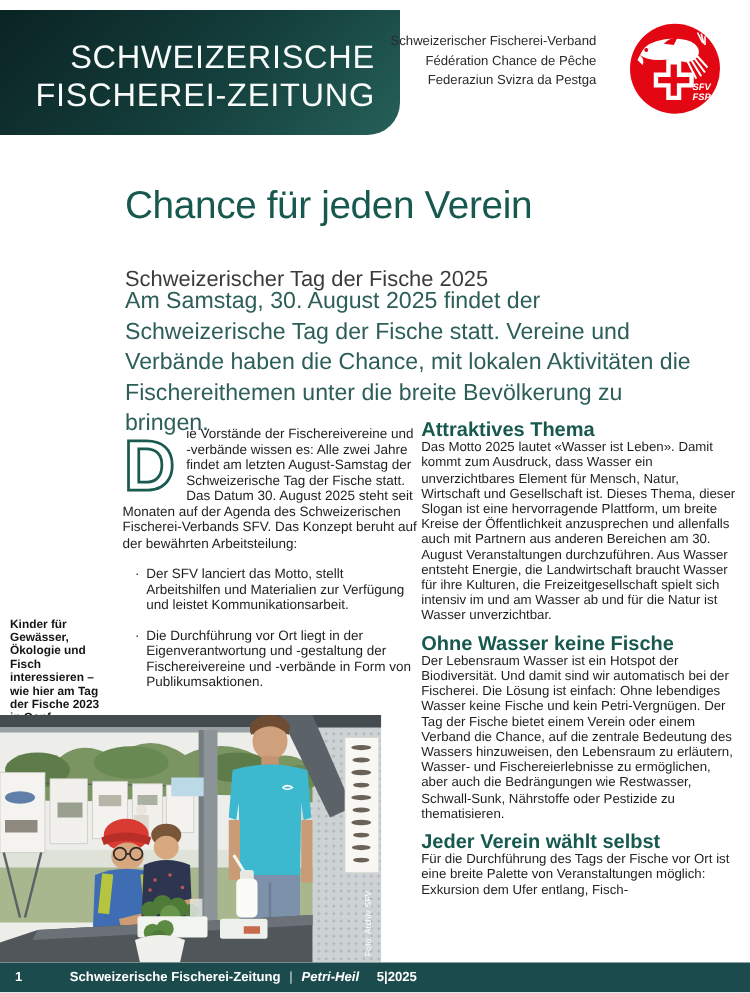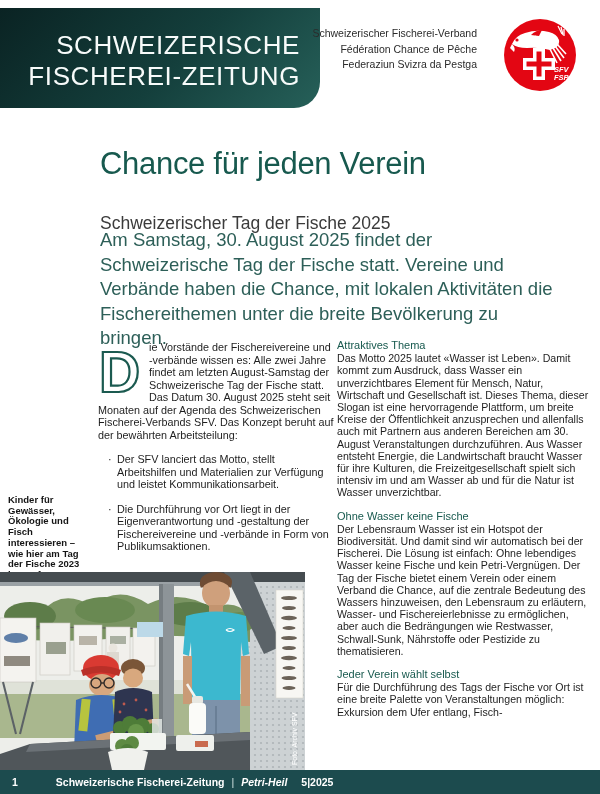--- a/index.html
+++ b/index.html
@@ -35,21 +35,21 @@
     position:absolute;left:100px;top:228px;width:462px;
     color:#2d5f58;font-size:18.5px;line-height:24.5px;
   }
   
   .col-left{position:absolute;left:98px;top:341px;width:237px;font-size:10.8px;line-height:12.5px;color:#1e1e1e;}
   .col-right{position:absolute;left:337px;top:339px;width:252px;font-size:10.6px;line-height:12.2px;color:#1e1e1e;}
   .dropcap-svg{float:left;margin:2px 7px 0 0;}
   .bullet{display:flex;margin-top:12px;padding-left:10px;}
   .bullet-marker{flex:none;width:9px;}
   .section{margin-bottom:11px;}
-  .section-heading{color:#17594e;font-weight:normal;font-size:11px;margin:0 0 1px 0;}
+  .section-heading{color:#17594e;font-weight:bold;font-size:16px;margin:0 0 1px 0;}
   
   .caption{
     position:absolute;left:8px;top:495px;width:80px;
     font-size:9.5px;line-height:10.7px;font-weight:bold;color:#141414;
   }
   
   .photo{position:absolute;left:0;top:572px;width:305px;height:198px;}
   
   .footer{
     position:absolute;left:0;top:770px;width:600px;height:24px;

